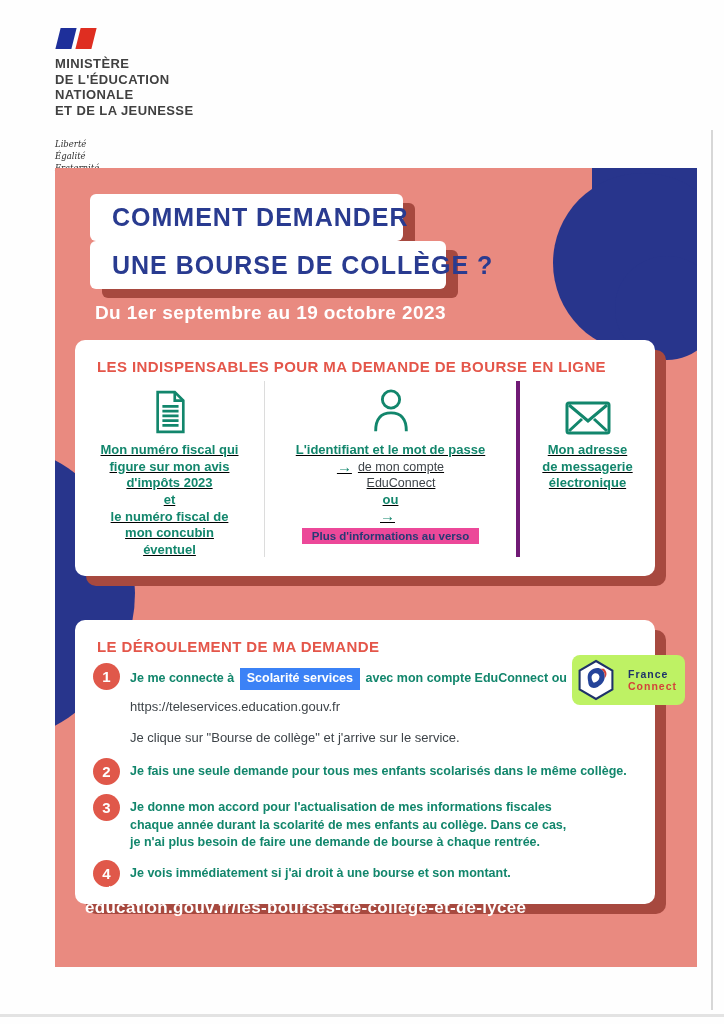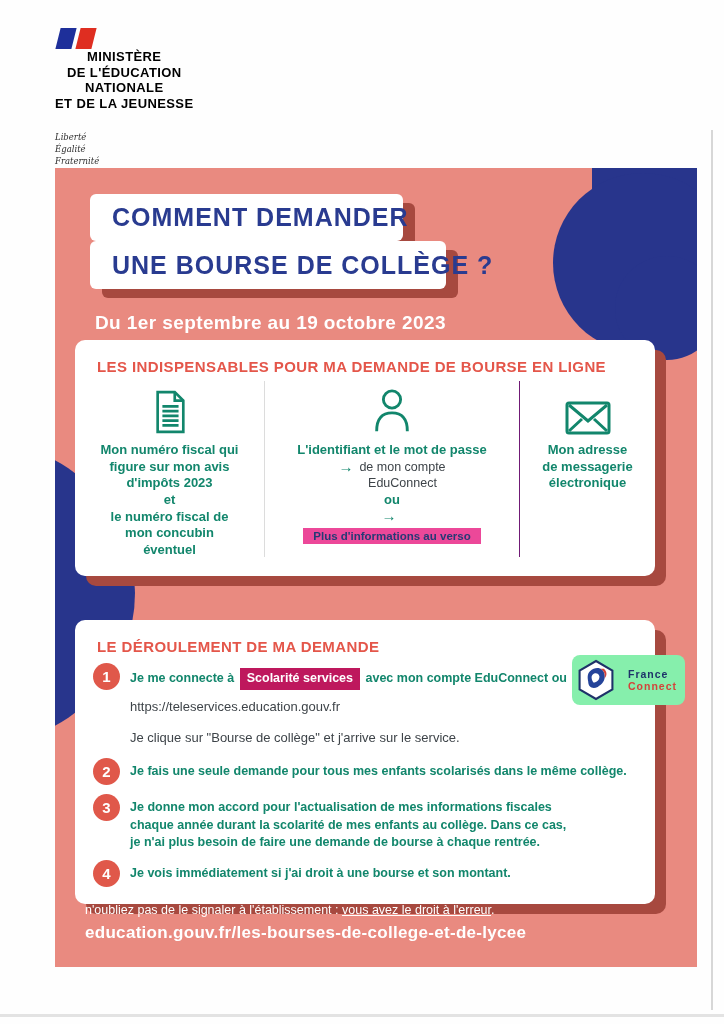--- a/index.html
+++ b/index.html
@@ -12,55 +12,55 @@
   
   .edge-right { position:absolute; left:711px; top:130px; width:2px; height:880px; background:#d7d7d7; }
   .edge-bottom { position:absolute; left:0; top:1014px; width:724px; height:3px; background:#e3e3e3; }
 
   
   .logo-block { position:absolute; left:55px; top:28px; }
   .flag { display:flex; gap:4px; height:21px; margin-left:3px; }
   .flag .stripe { width:16px; height:21px; transform:skewX(-14deg); }
   .flag .blue { background:#1e2f9a; }
   .flag .red  { background:#df2e21; }
-  .ministry-name { font-weight:bold; font-size:13px; line-height:1.2;
-    letter-spacing:0.4px; color:#000000;text-align:center; }
+  .ministry-name { margin-top:7px; font-weight:bold; font-size:13px; line-height:1.2;
+    letter-spacing:0.4px; color:#404040; }
   .motto { margin-top:21px; font-family:"DejaVu Serif", serif; font-style:italic;
     font-size:8.5px; line-height:1.4; color:#2e2e2e; }
 
   
   .poster { position:absolute; left:55px; top:168px; width:642px; height:799px;
     background:#e98a80; overflow:hidden;padding-left:7px; }
   .decor { position:absolute; background:#28358c; z-index:1; }
   .round { border-radius:50%; }
   .decor-tr-rect    { right:0; top:0; width:105px; height:100px; }
   .decor-tr-circle1 { left:498px; top:5px;  width:180px; height:180px; }
   .decor-tr-circle2 { left:560px; top:88px; width:104px; height:104px; }
   .decor-left-circle{ left:-220px; top:275px; width:300px; height:300px; }
 
   .title-box { position:absolute; z-index:2; background:#fff; border-radius:6px;
     display:flex; align-items:center; padding-left:22px;
     box-shadow:12px 9px 0 #a7493f; color:#293b90; font-weight:bold;
     font-size:25px; letter-spacing:1px; white-space:nowrap; }
   .title-line1 { left:35px; top:26px; width:313px; height:47px; }
   .title-line2 { left:35px; top:73px; width:356px; height:48px; }
-  .date-line { position:absolute; z-index:2; left:40px; top:144px; color:#fff;
+  .date-line { position:absolute; z-index:2; left:40px; top:134px; color:#fff;
     font-weight:bold; font-size:19px; letter-spacing:0.4px; }
 
   .card { position:absolute; z-index:2; left:20px; width:580px; background:#fff;
     border-radius:10px; box-shadow:11px 10px 0 #a7493f; }
   .card-heading { padding:18px 22px 6px 22px; color:#e4564a; font-weight:bold;
     font-size:15px; letter-spacing:0.4px; }
 
   
   .card-essentials { top:172px; height:236px; }
   .columns { display:flex; align-items:stretch; height:176px; }
-  .col { text-align:center; padding-top:2px; }
+  .col { text-align:center; padding-top:2px;text-decoration:underline; }
   .col1 { width:190px; border-right:1px solid #dcdcdc; }
-  .col2 { width:255px; border-right:1px solid #701a75;text-align:center; }
+  .col2 { width:255px; border-right:4px solid #701a75;text-align:center; }
   .col3 { flex:1; }
   .icon-wrap { height:52px; display:flex; align-items:flex-end; justify-content:center;
     margin-bottom:7px; }
   .green-text { color:#12866c; font-weight:bold; font-size:13px; line-height:1.28; }
   .preline { white-space:pre-line; }
   .opt-row { display:flex; justify-content:center; align-items:flex-start;
     color:#3e4449; font-size:12.5px; line-height:1.3; }
   .arrow { color:#12866c; font-weight:bold; font-size:15px; margin-right:6px; line-height:1.05; }
   .ou { color:#12866c; font-weight:bold; font-size:13px; margin:1px 0; }
   .info-badge { display:inline-block; margin-top:4px; background:#ec4899; color:#253a75;
@@ -68,36 +68,36 @@
 
   
   .card-process { top:452px; height:284px; }
   .steps { padding:2px 20px 0 18px; position:relative; }
   .step-row { display:flex; align-items:flex-start; margin-bottom:9px; }
   .step-circle { flex:0 0 27px; width:27px; height:27px; border-radius:50%;
     background:#e0584a; color:#fff; font-weight:bold; font-size:15px;
     display:flex; align-items:center; justify-content:center; margin-right:10px; }
   .step-text { color:#12866c; font-weight:bold; font-size:12.5px; line-height:1.38;
     padding-top:5px; }
-  .badge-red { display:inline-block; background:#be185d; color:#fff; font-weight:bold;
+  .badge-red { display:inline-block; background:#3b82f6; color:#fff; font-weight:bold;
     padding:2px 7px 3px 7px; margin:0 2px; }
   .sub-lines { margin-left:37px; color:#3e4449; font-size:13px; }
   .sub-url  { margin:6px 0 16px 0; }
   .sub-note { margin:0 0 13px 0; }
-  .fc-logo { position:absolute; right:-30px; top:-6px; background:#86efac; border-radius:8px;
+  .fc-logo { position:absolute; right:-30px; top:-6px; background:#bef264; border-radius:8px;
     padding:4px 8px 4px 5px; display:flex; align-items:center; gap:13px; }
   .fc-text { font-size:10.5px; font-weight:bold; line-height:1.15; letter-spacing:1px; }
   .fc-france  { color:#1e3269; }
   .fc-connect { color:#d3433a; }
 
   
   .footer-disclaimer { position:absolute; z-index:2; left:30px; top:714px; color:#fff;
     font-size:12.5px; line-height:1.5; }
   .footer-link { text-decoration:underline; color:#fff; cursor:pointer; }
-  .footer-url { position:absolute; z-index:2; left:30px; top:755px; color:#fff;
+  .footer-url { position:absolute; z-index:2; left:30px; top:730px; color:#fff;
     font-weight:bold; font-size:17px; letter-spacing:0.3px; }
 
   svg { display:block; }
 </style>
 </head>
 <body>
 
 <div id="paper">
 
   <div class="logo-block">
@@ -228,21 +228,20 @@
         </div>
 
         <div class="step-row">
           <div class="step-circle">4</div>
           <div class="step-text">Je vois immédiatement si j'ai droit à une bourse et son montant.</div>
         </div>
       </div>
     </div>
 
     <div class="footer-disclaimer">
-      <div>Si vous vous apercevez que vous avez fait de bonne foi une déclaration erronée,</div>
       <div>
         <span>n'oubliez pas de le signaler à l'établissement :</span>
         <span class="footer-link">vous avez le droit à l'erreur</span><span>.</span>
       </div>
     </div>
     <div class="footer-url">education.gouv.fr/les-bourses-de-college-et-de-lycee</div>
   </div>
 
   <div class="edge-right"></div>
   <div class="edge-bottom"></div>

